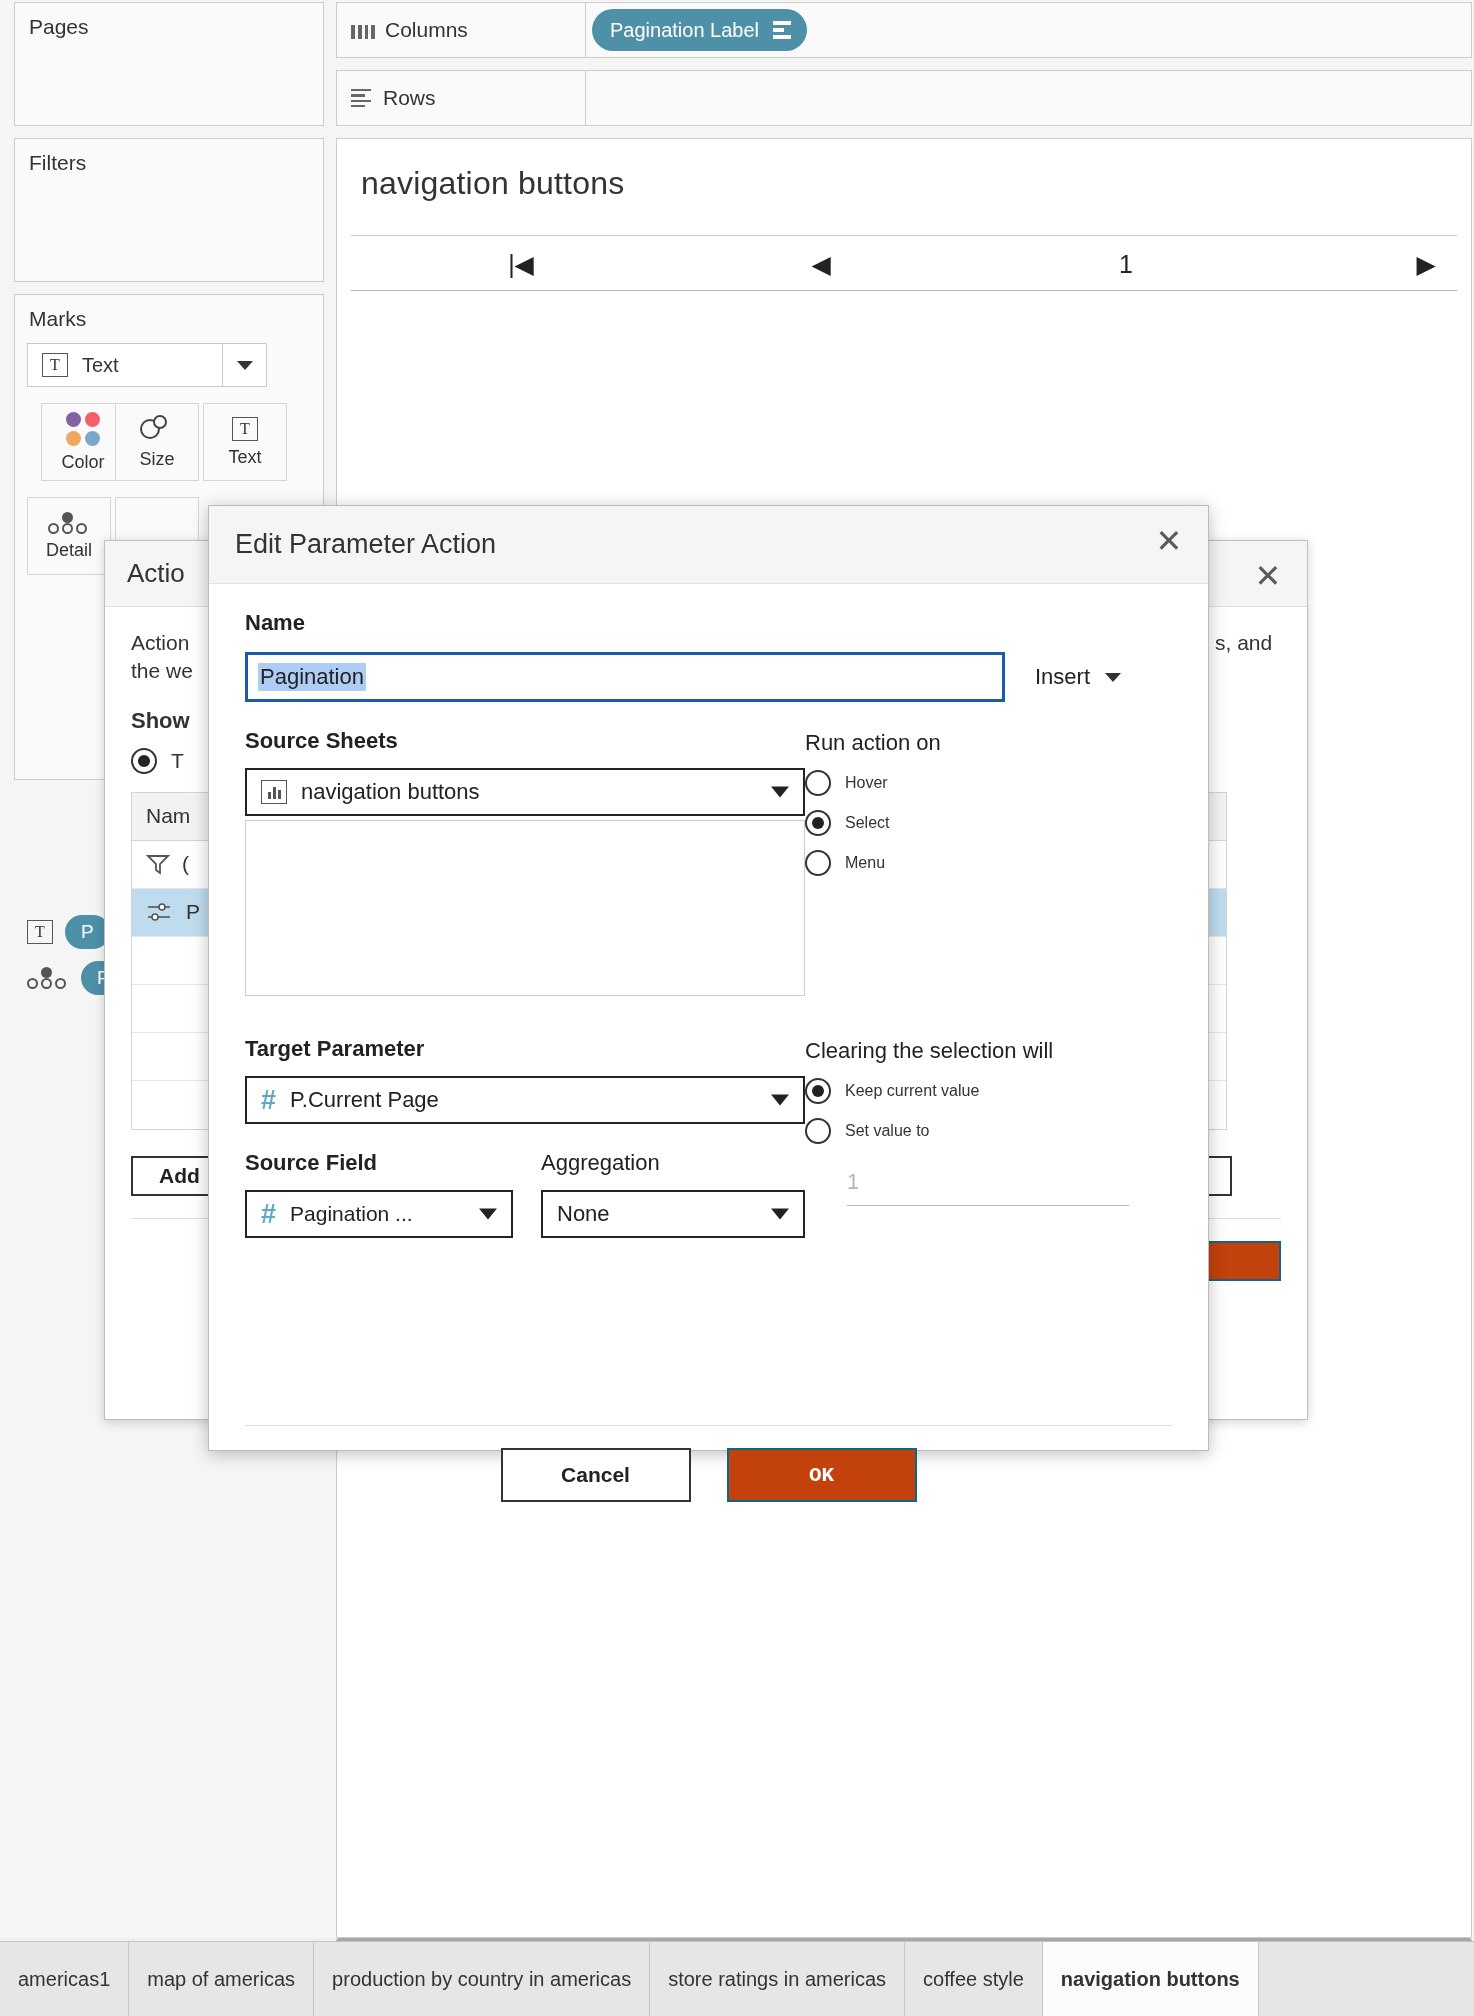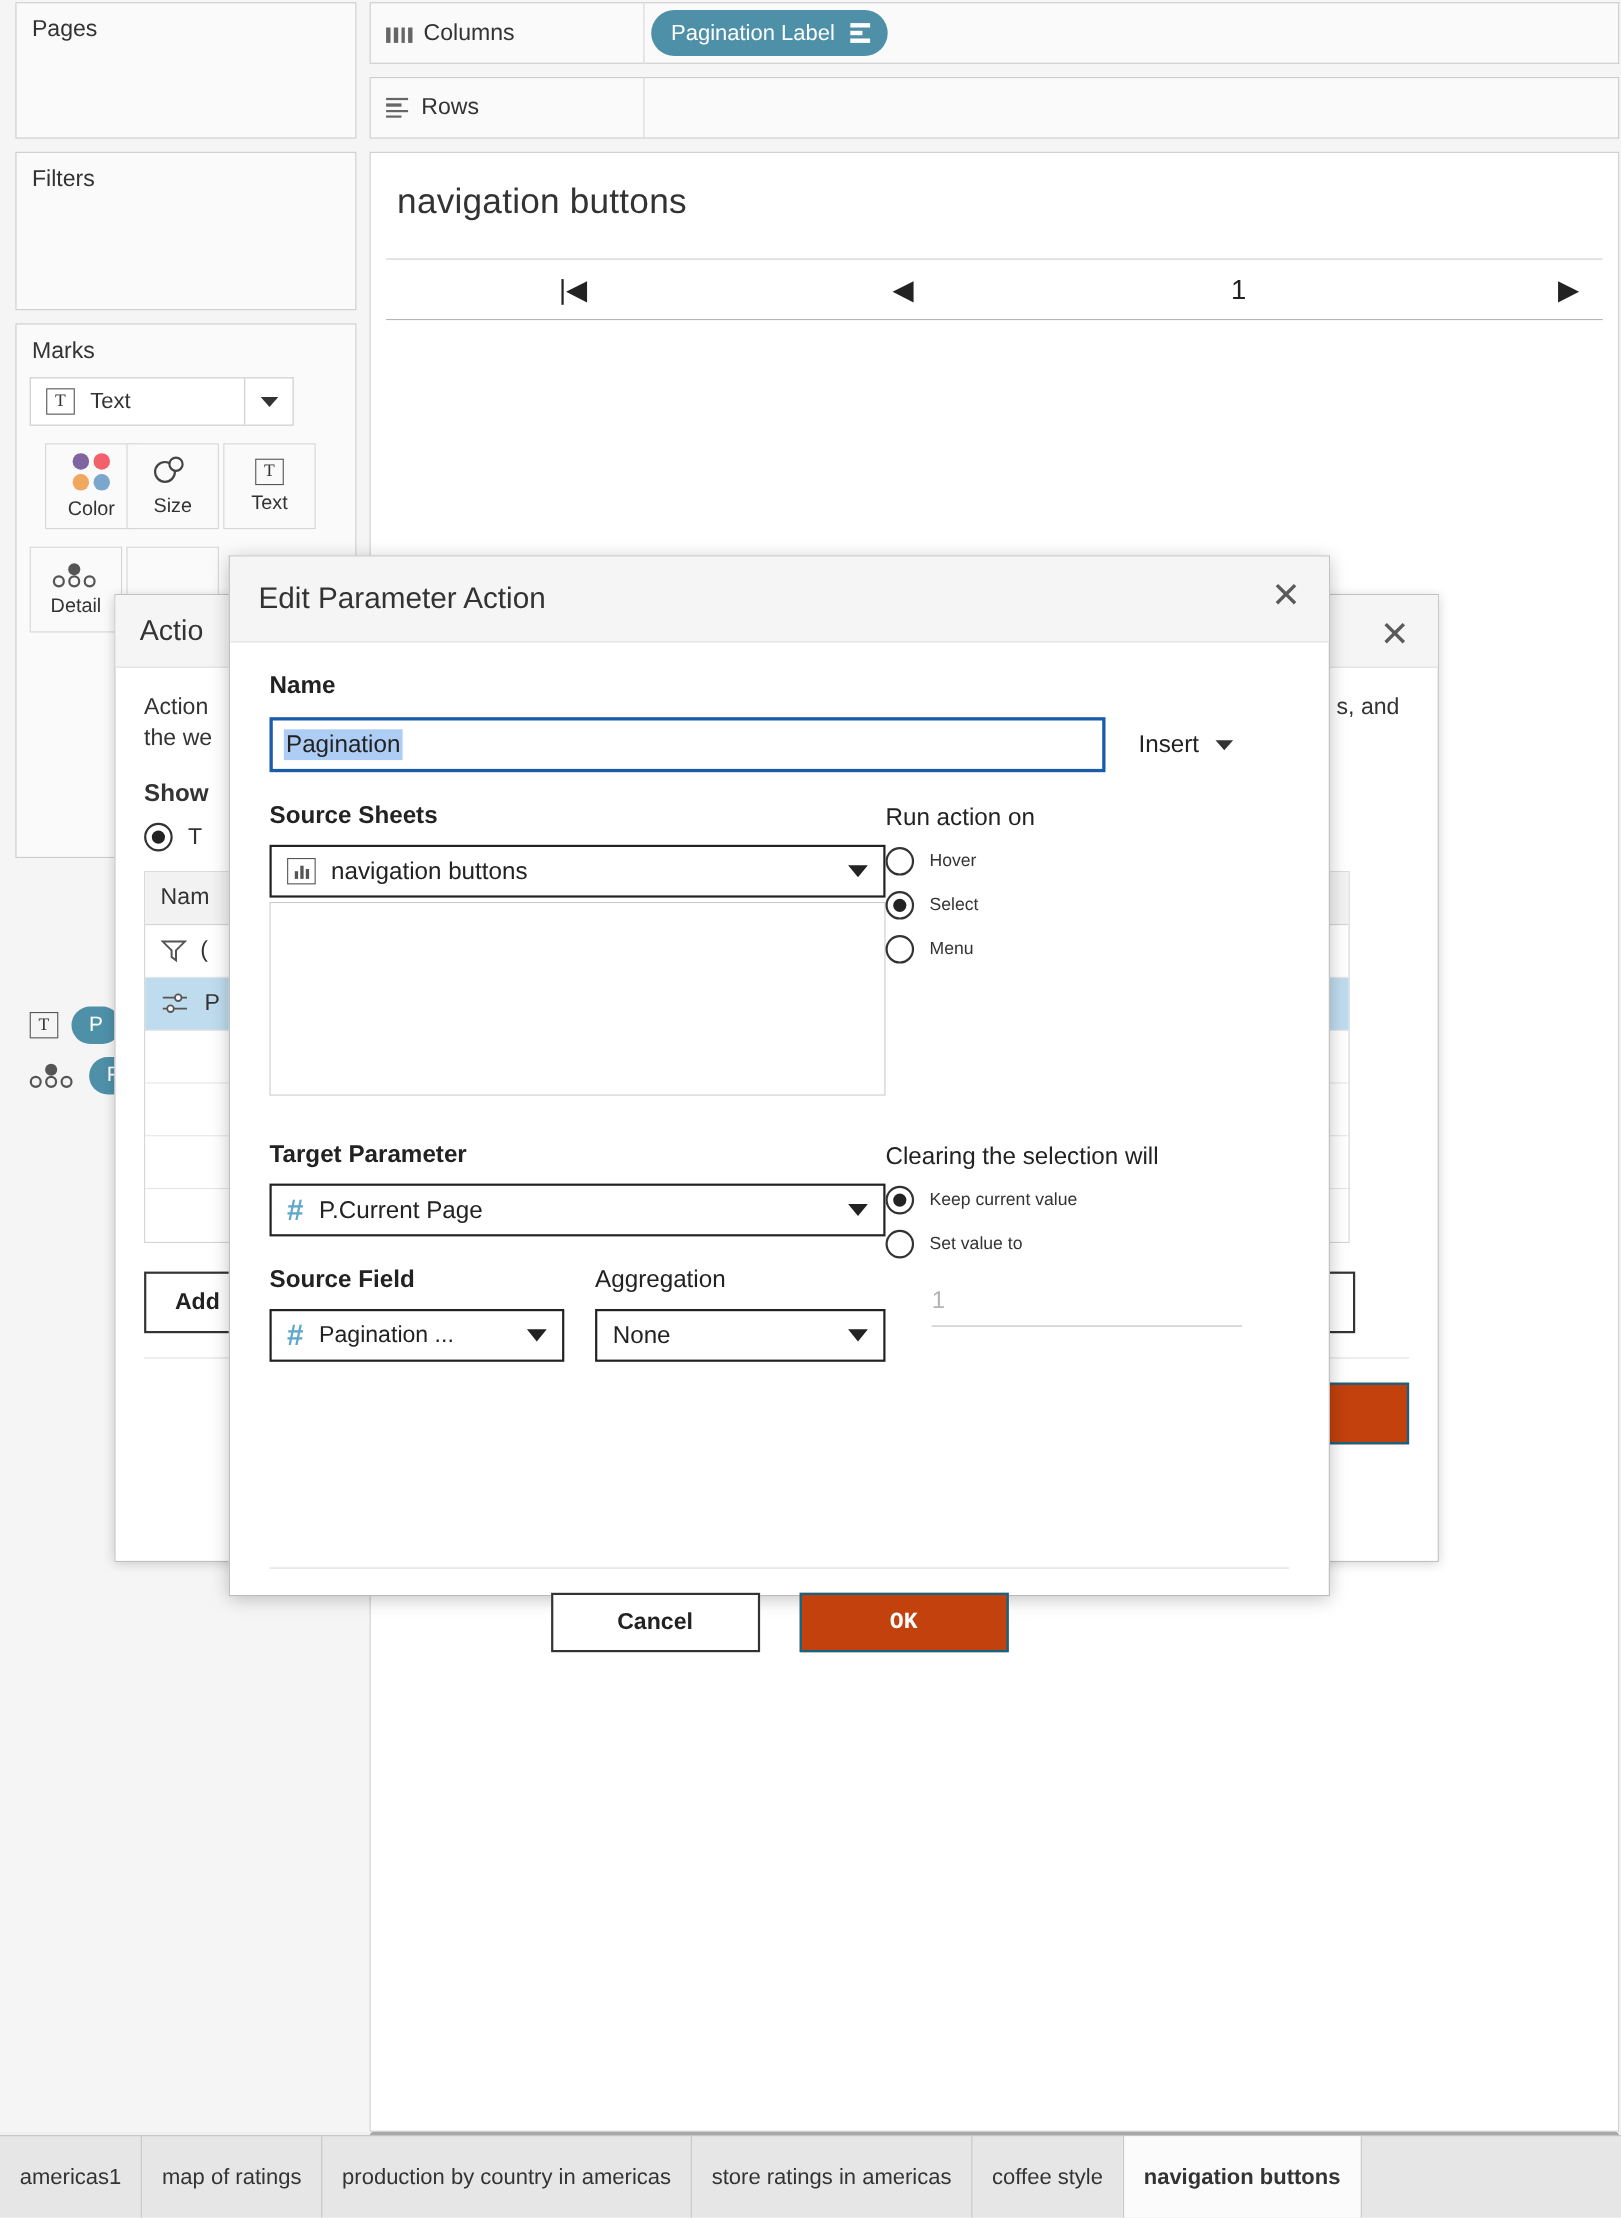--- a/index.html
+++ b/index.html
@@ -148,21 +148,21 @@
   .tr { display:flex; height:48px; border-bottom:1px solid #e6e6e6; align-items:center; }
   .tr.sel { background:#bfdcee; }
   .td-name { width:760px; display:flex; align-items:center; gap:12px; padding-left:14px; font-size:21px; }
   .td-run  { width:170px; border-left:1px solid #e6e6e6; height:100%; }
   .td-src  { width:164px; border-left:1px solid #e6e6e6; height:100%; }
 
   .filter-glyph { width:24px; height:22px; position:relative; }
   .filter-glyph svg { display:block; }
   .param-glyph { width:28px; height:22px; }
   .btn {
-    height:56px; border:2px solid #333; background:#fff; color:#222;
+    height:40px; border:2px solid #333; background:#fff; color:#222;
     font-size:21px; font-weight:bold; display:flex; align-items:center;
     justify-content:center; padding:0 26px;
   }
   .btn.primary { background:#c2410c; border-color:#0d6688; color:#fff;font-family:Liberation Mono, monospace; }
 
   
   #epa {
     position:absolute; left:208px; top:505px; width:1001px; height:946px;
     background:#fff; border:1px solid #bbbbbb;
     box-shadow:0 3px 16px rgba(0,0,0,.25);
@@ -534,20 +534,20 @@
     </div>
   </div>
 
   <div id="tab-scroll-pad"></div>
   <div id="hscroll">
       <div class="thumb"></div>
     </div>
 
   <div id="tabbar">
     <div class="tab">americas1</div>
-    <div class="tab">map of ratings</div>
+    <div class="tab">map of americas</div>
     <div class="tab">production by country in americas</div>
     <div class="tab">store ratings in americas</div>
     <div class="tab">coffee style</div>
     <div class="tab active">navigation buttons</div>
   </div>
 
 </div>
 
 </body></html>

